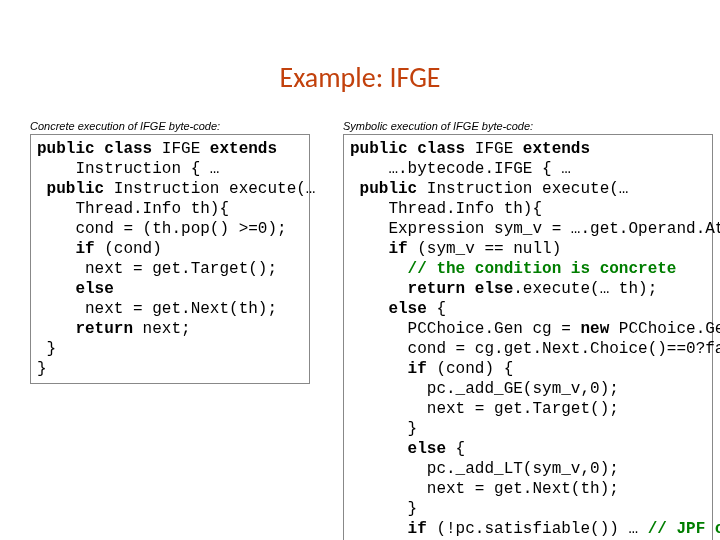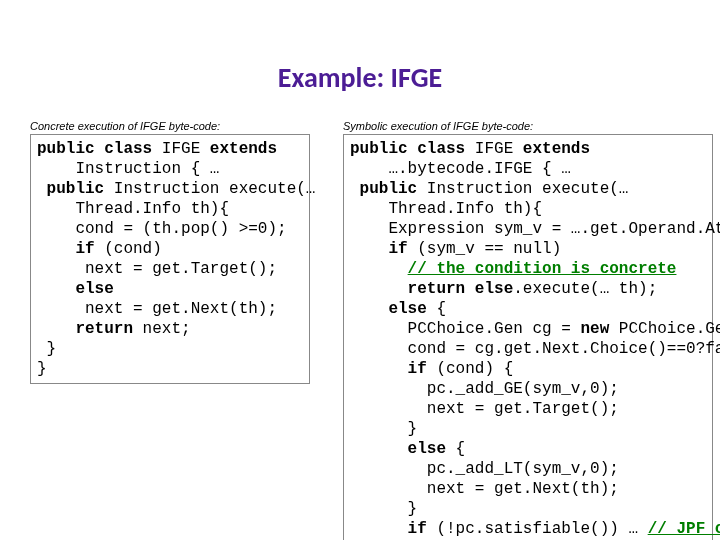--- a/index.html
+++ b/index.html
@@ -14,23 +14,23 @@
   .slide {
     width: 720px;
     height: 540px;
     position: relative;
     box-sizing: border-box;
     padding: 20px 30px;
   }
   .title {
     text-align: center;
     font-size: 28px;
-    color: #4c1d95;
+    color: #c2410c;
     margin: 40px 0 25px 0;
-    font-weight: bold;
+    font-weight: normal;
   }
   .columns {
     display: flex;
     gap: 15px;
   }
   .col {
     flex: 0 0 auto;
   }
   .col-left { width: 280px; }
   .col-right { width: 370px; padding-left: 18px; }
@@ -44,21 +44,21 @@
   .codebox {
     border: 1px solid #888;
     padding: 4px 6px;
     font-family: "Courier New", monospace;
     font-size: 16px;
     line-height: 1.25;
     white-space: pre;
     color: #000;
   }
   .codebox .kw { font-weight: bold; }
-  .codebox .cm { color: #007e00; font-weight: bold; text-decoration: underline; }
+  .codebox .cm { color: #007e00; font-weight: bold; }
 </style>
 </head>
 <body>
 
 <div class="slide">
   <div class="title">Example: IFGE</div>
   <div class="columns">
     <div class="col col-left">
       <div class="caption">Concrete execution of IFGE byte-code:</div>
       <div class="codebox"><span class="kw">public class</span> IFGE <span class="kw">extends</span>

